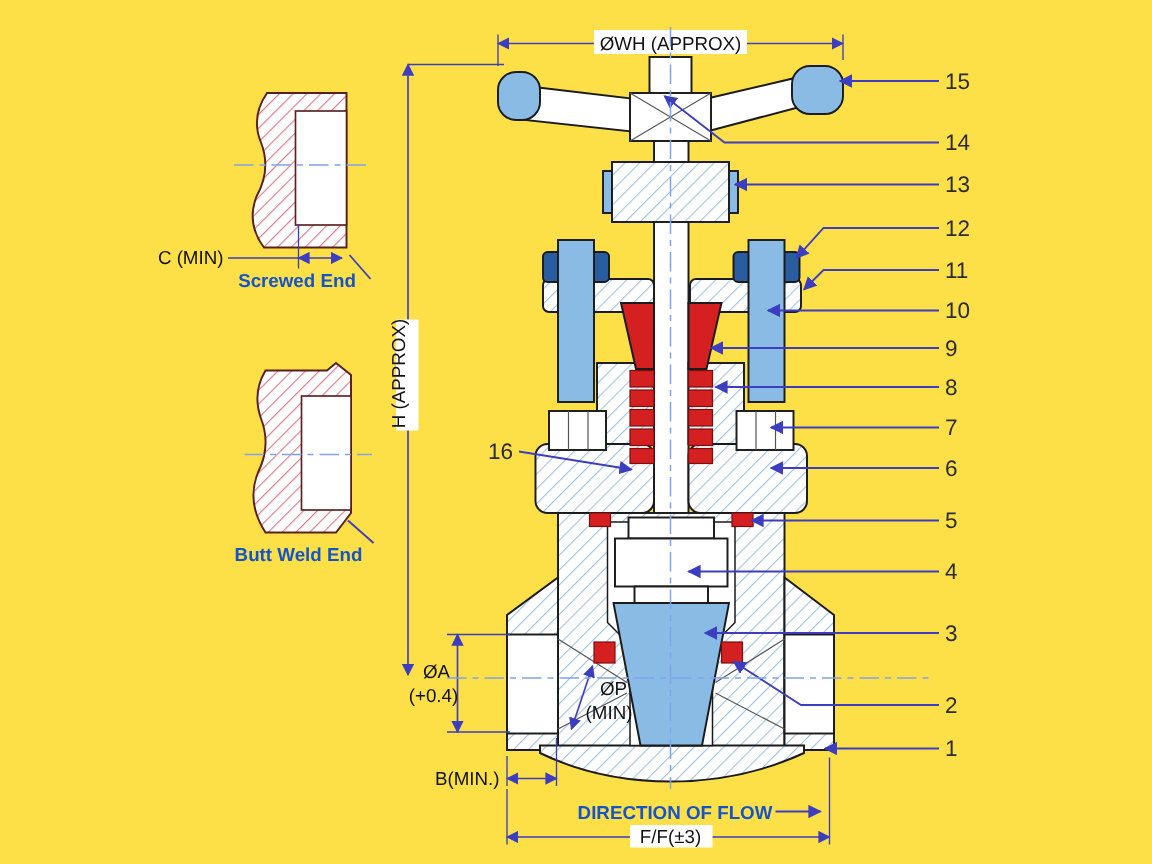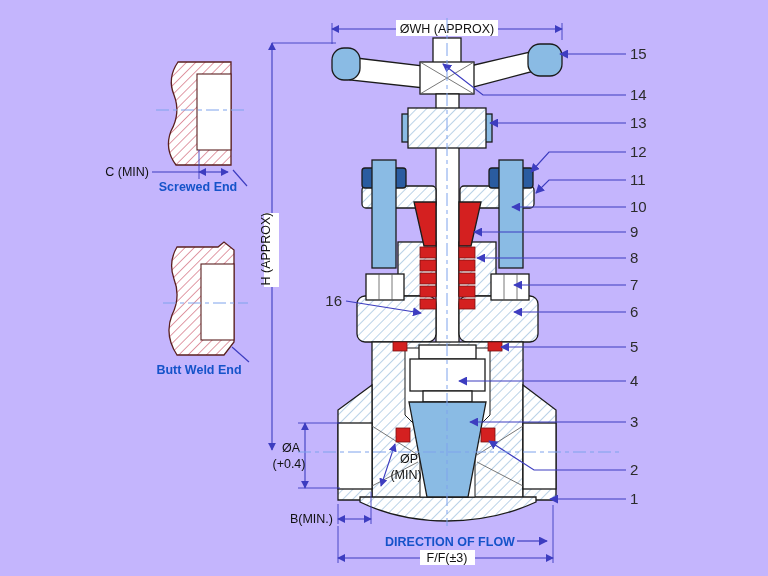--- a/index.html
+++ b/index.html
@@ -1,16 +1,16 @@
 <!DOCTYPE html>
 <html><head>
 <meta charset="utf-8">
 <style>
   html,body{margin:0;padding:0;background:#ffffff;}
-  #stage{position:relative;width:768px;height:576px;background:#c4b5fd;overflow:hidden;
+  #stage{position:relative;width:768px;height:576px;background:#fde047;overflow:hidden;
          font-family:"Liberation Sans", sans-serif;}
   svg text{font-family:"Liberation Sans", sans-serif;}
   .callout-num{font-size:15px;fill:#2b2b2b;}
   .dim-text{font-size:12.5px;fill:#111111;}
   .blue-label{font-size:12.5px;font-weight:bold;fill:#1553c9;}
   .leader{stroke:#3d3dc0;stroke-width:1.2;fill:none;}
   .dimline{stroke:#3d3dc0;stroke-width:1.1;fill:none;}
   .ext{stroke:#3d3dc0;stroke-width:0.9;fill:none;}
   .cl{stroke:#7fa3ec;stroke-width:1;fill:none;stroke-dasharray:13 4 4 4;}
   .outl{stroke:#1b1b1b;stroke-width:1.3;}

